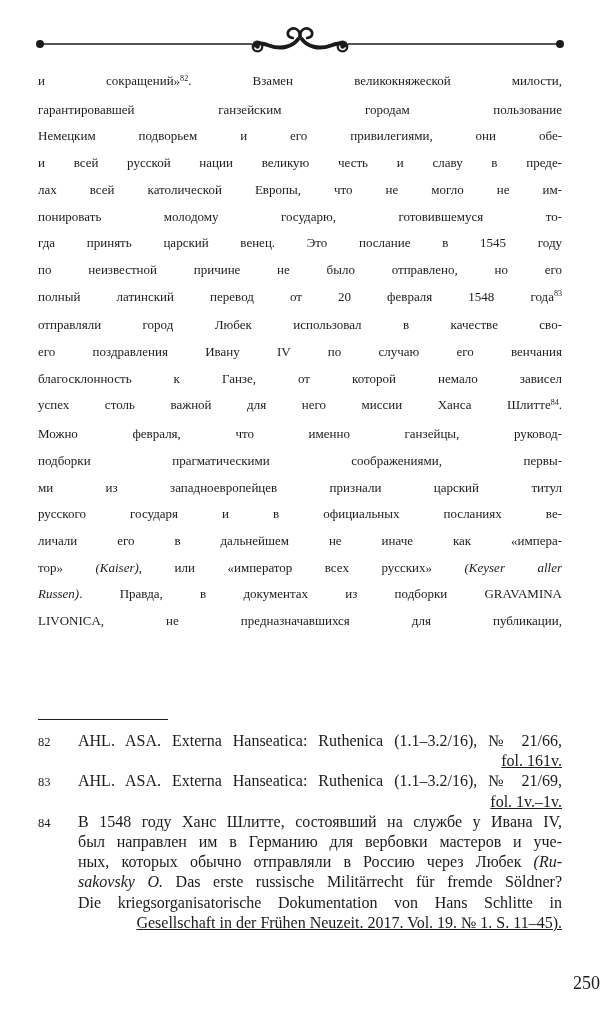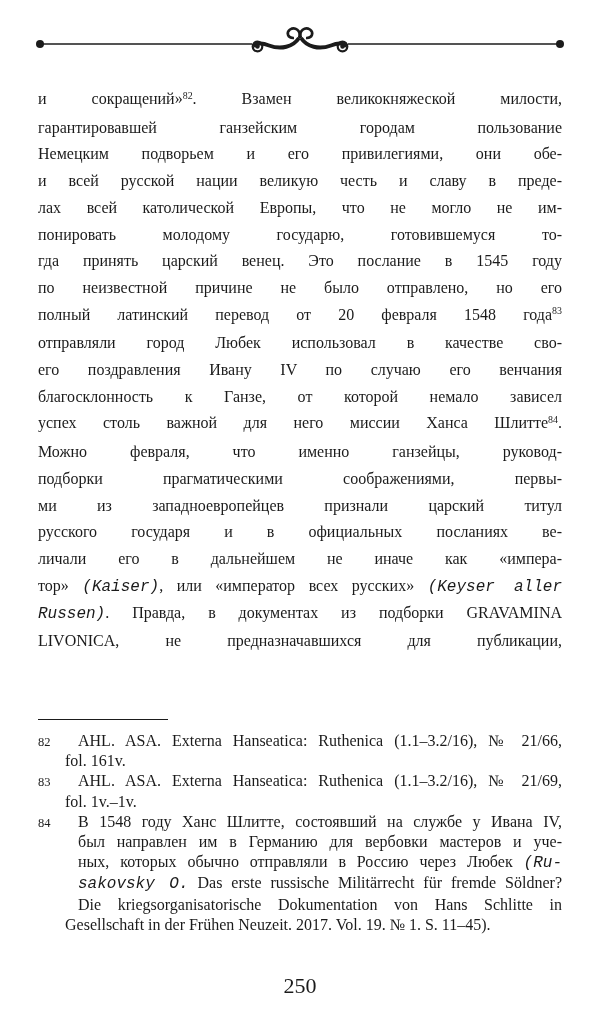--- a/index.html
+++ b/index.html
@@ -15,30 +15,29 @@
   .ornament-svg {
     position: absolute;
     top: 0; left: 0;
     width: 600px; height: 70px;
   }
   .body-text {
     position: absolute;
     top: 68px;
     left: 38px;
     width: 524px;
-    font-size: 16px;
+    font-size: 13px;
     line-height: 26.7px;
-    margin-top: 18px;
   }
   .bline {
     text-align: justify;
     text-align-last: justify;
     white-space: normal;
   }
-  .it { font-style: italic; font-family: Liberation Mono, monospace; }
+  .it { font-style: italic; }
   .sup {
     font-size: 0.62em;
     position: relative;
     top: -0.52em;
   }
   .fn-sep {
     position: absolute;
     top: 719px;
     left: 38px;
     width: 130px;
@@ -57,28 +56,28 @@
     position: relative;
     padding-left: 27px;
   }
   .fn-num {
     position: absolute;
     left: 0;
     top: 1px;
     font-size: 12.5px;
   }
   .fn-line.just { text-align: justify; text-align-last: justify; margin-left: 13px; }
-  .fn-line.last { text-align: left; }
+  .fn-line.last { text-align: right; text-decoration: underline; }
   .page-number {
     position: absolute;
     top: 973px;
     left: 0;
     width: 100%;
-    text-align: center;
-    font-size: 22px;
+    text-align: right;
+    font-size: 18px;
   }
 </style>
 </head>
 <body>
 
 <div class="page">
 
   <svg class="ornament-svg" viewBox="0 0 600 70" aria-hidden="true">
     <g>
       <line x1="40" y1="44" x2="252" y2="44" stroke="#1b1b1b" stroke-width="1.6"></line>

